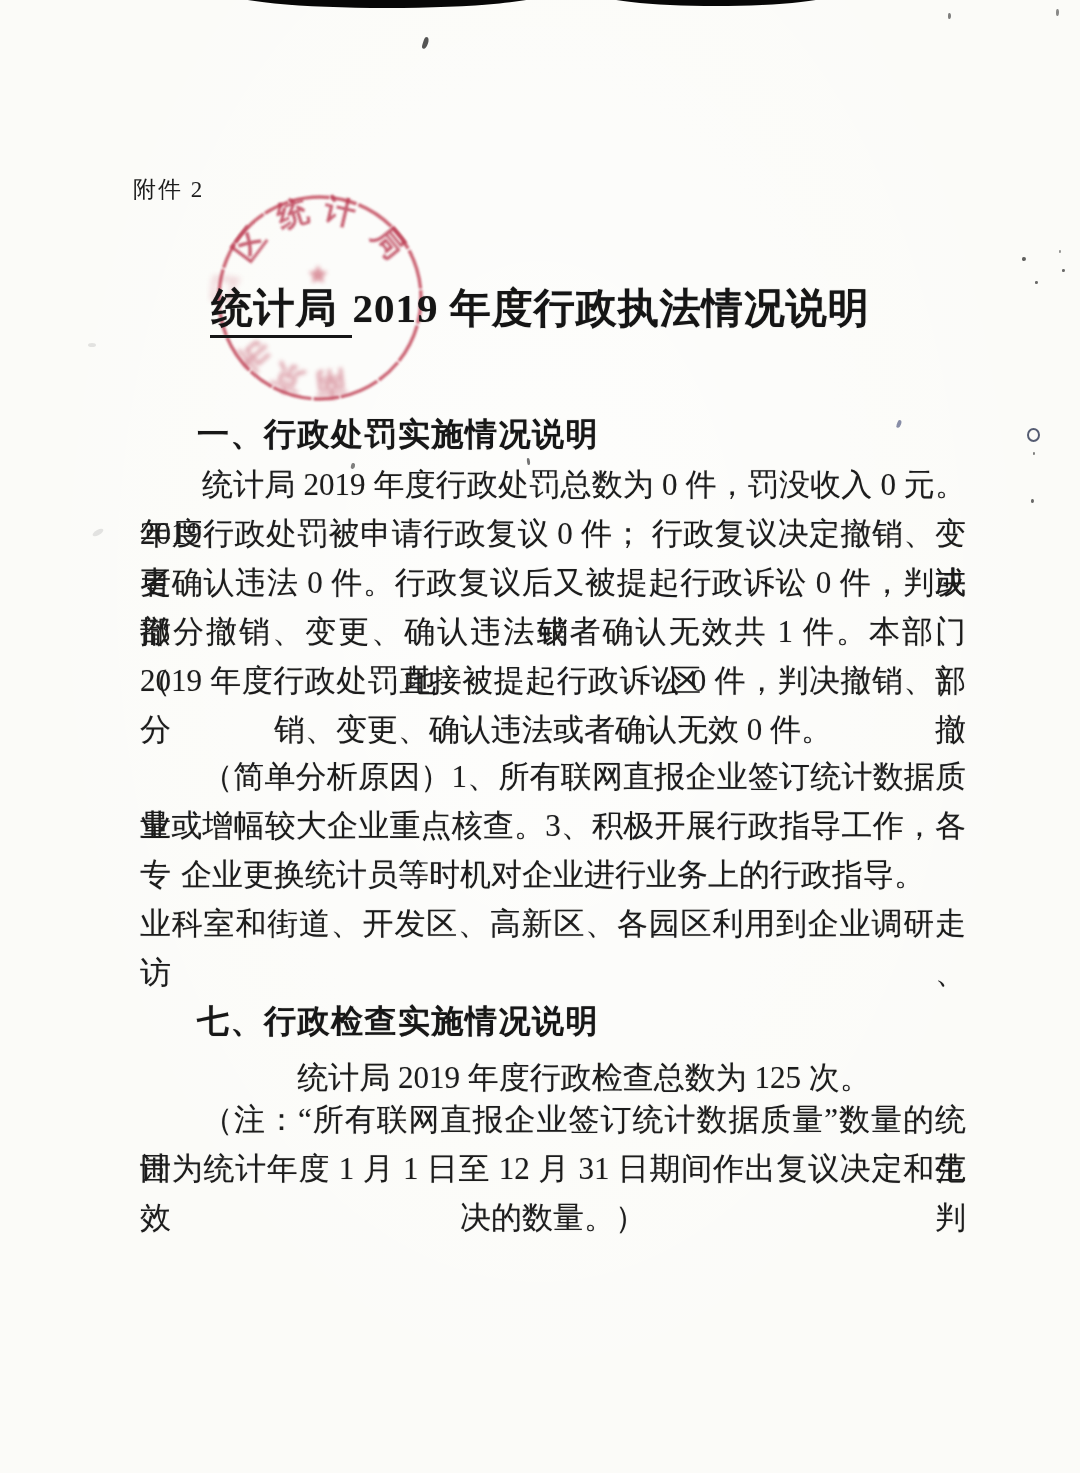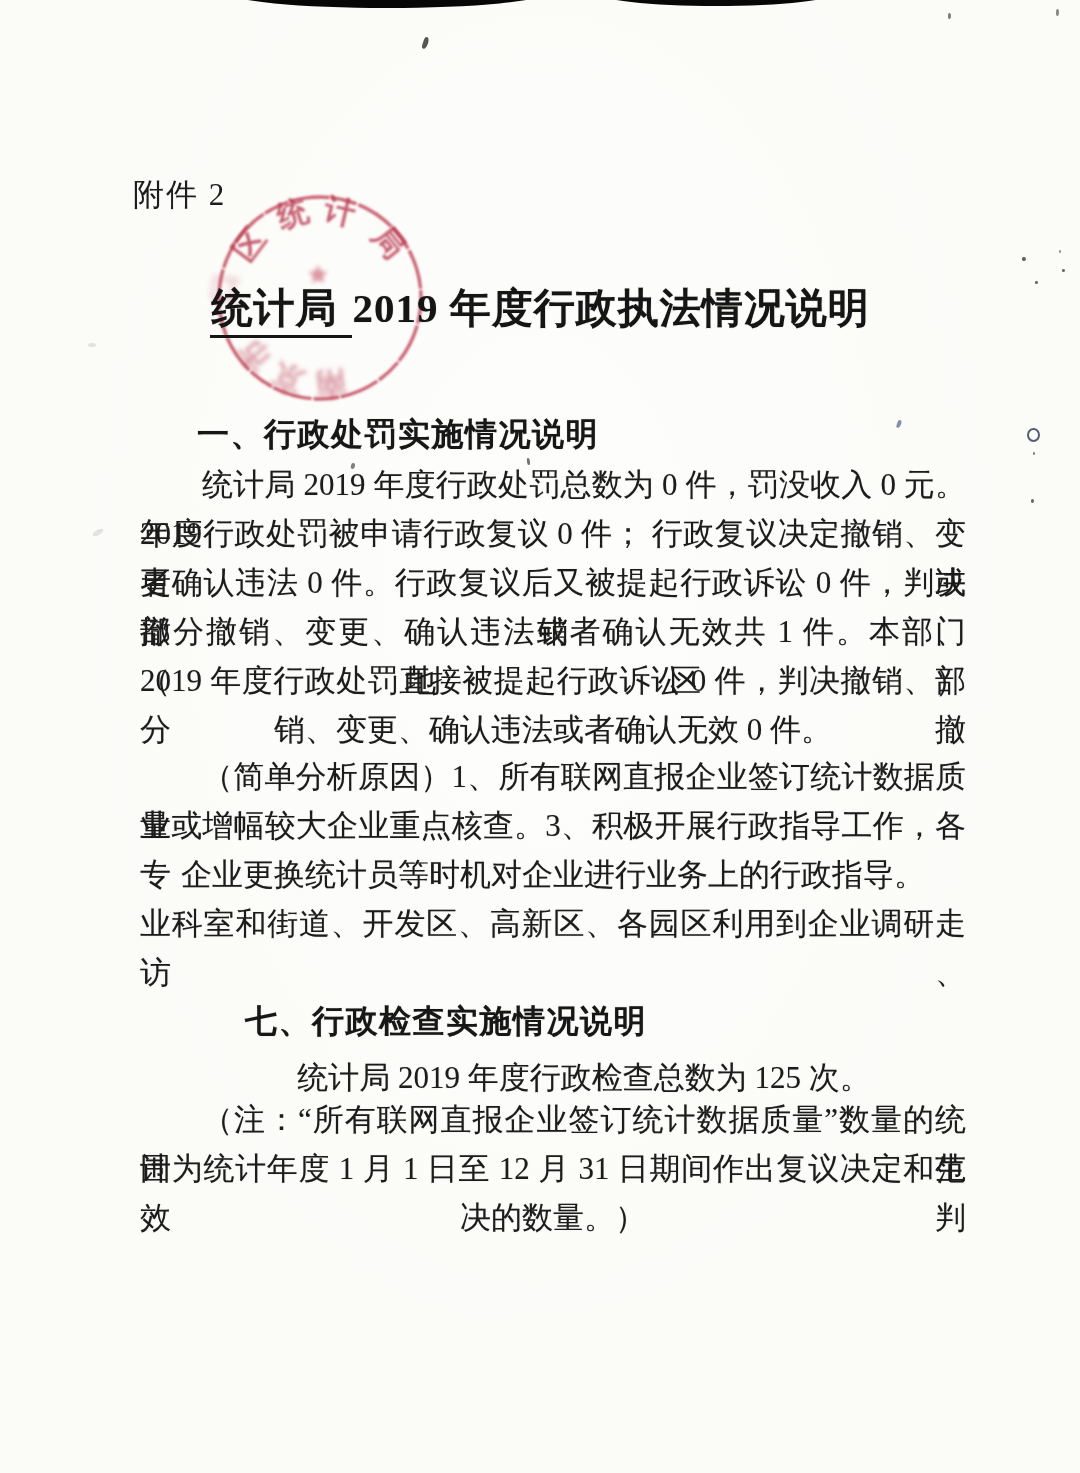--- a/index.html
+++ b/index.html
@@ -15,21 +15,21 @@
     background:
       radial-gradient(ellipse at 50% 40%, rgba(255,255,255,.6), rgba(0,0,0,0) 70%),
       #fbfbf8;
   }
   
   .scan-arc{position:absolute;background:#070707;border-radius:50%;}
   .arc1{left:228px;top:-23px;width:318px;height:31px;}
   .arc2{left:596px;top:-21px;width:240px;height:27px;}
   .speck{position:absolute;background:#2b2b2b;border-radius:45% 55% 60% 40%;}
   
-  .attach{position:absolute;left:133px;top:174px;font-size:31px;letter-spacing:2px;}
+  .attach{position:absolute;left:133px;top:174px;font-size:23px;letter-spacing:2px;}
   
   .doc-title{
     position:absolute;left:0;top:281px;width:100%;
     text-align:center;font-size:41px;font-weight:700;letter-spacing:1px;
     color:#151515;text-shadow:0 0 1px rgba(20,20,20,.4);
     white-space:nowrap;
   }
   .t-underline{border-bottom:3.5px solid #161616;padding:0 15px 4px 1px;margin-top:35px;}
   
   .seal{position:absolute;left:206px;top:188px;}
@@ -39,21 +39,21 @@
   }
   
   .sec-head{
     position:absolute;left:197px;
     font-family:"Liberation Sans","DejaVu Sans",sans-serif;
     font-weight:700;font-size:32px;letter-spacing:1.5px;
     color:#171717;text-shadow:0 0 1px rgba(0,0,0,.35);
     line-height:38px;white-space:nowrap;
   }
   .h1{top:415px;}
-  .h2{top:1002px;margin-left:48px;}
+  .h2{top:1002px;}
   
   .para{position:absolute;left:140px;width:826px;font-size:31px;color:#1c1c1c;
         text-shadow:0 0 1px rgba(0,0,0,.28);}
   .p1{top:460px;} .p2{top:752px;} .p3{top:1053px;} .p4{top:1095px;}
   .line{height:49px;line-height:49px;}
   .fill{text-align:justify;text-align-last:justify;}
   .end{text-align:center;}
   .indent{text-indent:62px;}
   .faint{position:absolute;background:#555;opacity:.15;border-radius:50%;}
 </style>

